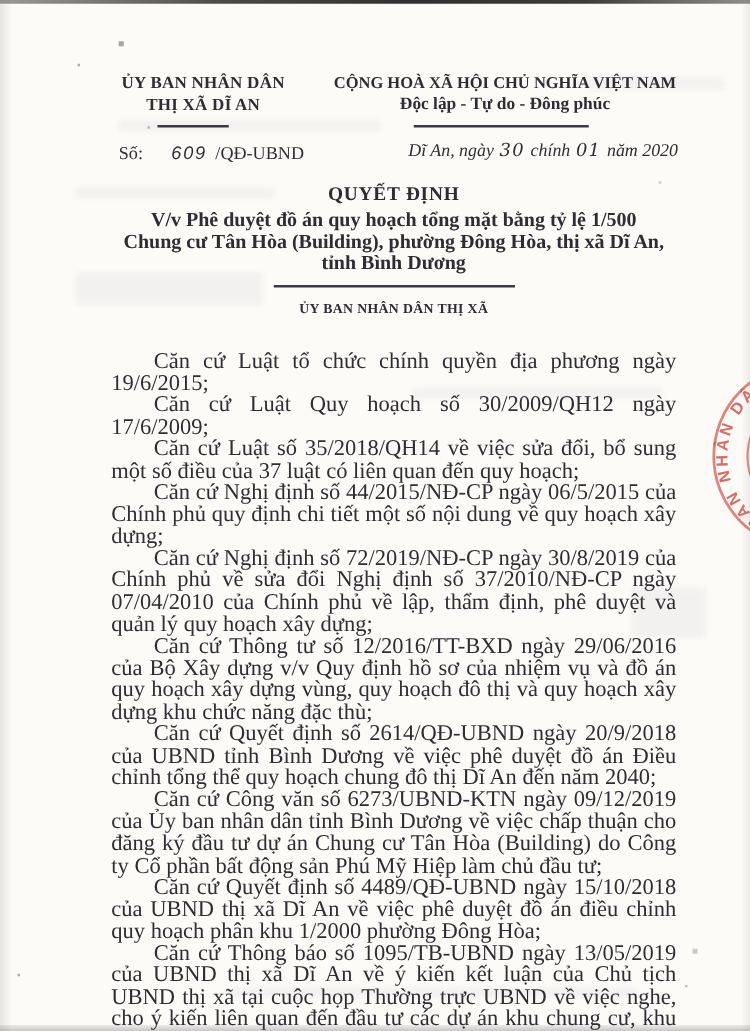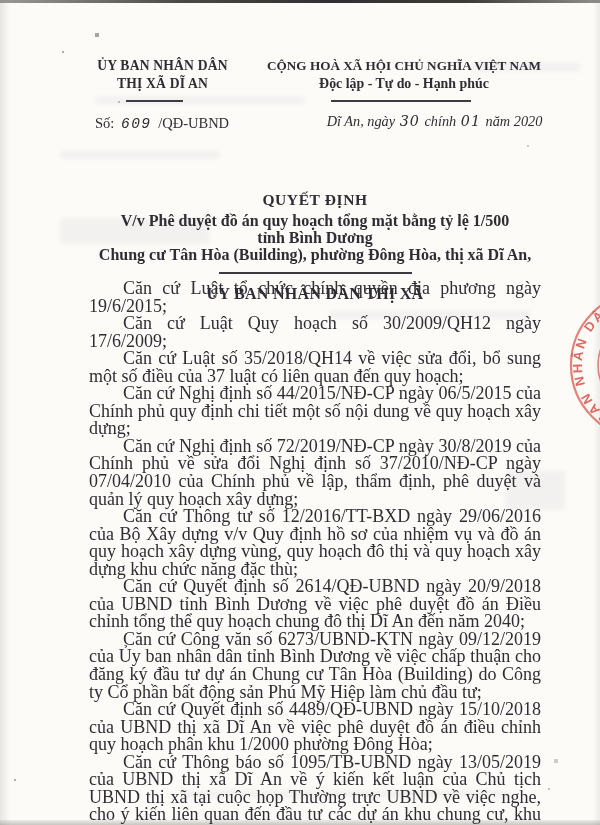--- a/index.html
+++ b/index.html
@@ -26,36 +26,36 @@
             box-shadow: 96px 34px 0 1px rgba(60,60,60,.45), 62px 51px 0 0 rgba(60,60,60,.4),
                         118px 101px 0 0 rgba(60,60,60,.3), 14px 779px 0 0 rgba(60,60,60,.4),
                         555px 760px 0 1px rgba(60,60,60,.25), 548px 788px 0 0 rgba(60,60,60,.3),
                         527px 145px 0 0 rgba(60,60,60,.25); }
 
   
   .hdr-left { position:absolute; left:60px; top:57px; width:205px; text-align:center;
               font-weight:bold; font-size:13.6px; line-height:18px; letter-spacing:.2px; }
   .hdr-left-underline { position:absolute; left:126px; top:100px; width:57px; height:2px; background:#3b3b41; }
   .so-line  { position:absolute; left:95px; top:115px; font-size:14.5px; }
-  .so-number{ font-family:Liberation Mono, monospace; font-style:italic; letter-spacing:1.5px; padding:0 3px; }
+  .so-number{ font-family:Liberation Sans, sans-serif; font-style:italic; letter-spacing:1.5px; padding:0 3px;margin-left:16px; }
 
   .hdr-right { position:absolute; left:263px; top:57px; width:282px; text-align:center; font-weight:bold; }
   .hdr-right .l1 { font-size:13.2px; line-height:18px; }
   .hdr-right .l2 { font-size:13.9px; line-height:18px; }
   .hdr-right-underline { position:absolute; left:331px; top:100px; width:140px; height:1.5px; background:#3b3b41; }
   .date-line { position:absolute; left:322px; top:113px; width:225px; text-align:center;
                font-style:italic; font-size:14.3px; }
   .hand-num { font-family:"DejaVu Serif",serif; letter-spacing:1px; padding:0 1px;margin-top:26px; }
 
   
-  .title-block { position:absolute; left:89px; top:147px; width:452px; text-align:center; font-weight:bold;margin-top:44px; }
+  .title-block { position:absolute; left:89px; top:147px; width:452px; text-align:center; font-weight:bold; }
   .title-main  { font-size:15.5px; letter-spacing:.6px; margin-bottom:3px; }
   .title-sub   { font-size:16px; line-height:17px; }
   .title-rule  { width:193px; height:1.5px; background:#3b3b41; margin:9px auto 0; }
-  .issuer      { font-size:16px; margin-top:11px; letter-spacing:.3px; }
+  .issuer      { font-size:11px; margin-top:11px; letter-spacing:.3px; }
 
   
   .body-text { position:absolute; left:89px; top:280px; width:452px;
                font-size:18px; line-height:17.55px; text-align:justify; }
   .body-text p { margin:0; text-indent:34px; }
 
   
   .stamp { position:absolute; left:520px; top:285px; width:80px; height:160px; pointer-events:none; }
 </style>
 </head>
@@ -83,36 +83,36 @@
   </div>
   <div class="hdr-left-underline"></div>
   <div class="so-line">
     <span>Số:</span>
     <span class="so-number">609</span>
     <span>/QĐ-UBND</span>
   </div>
 
   <div class="hdr-right">
     <div class="l1">CỘNG HOÀ XÃ HỘI CHỦ NGHĨA VIỆT NAM</div>
-    <div class="l2">Độc lập - Tự do - Hạnh phúc</div>
+    <div class="l2">Độc lập - Tự do - Đông phúc</div>
   </div>
   <div class="hdr-right-underline"></div>
   <div class="date-line">
     <span>Dĩ An, ngày</span>
     <span class="hand-num">30</span>
     <span>chính</span>
     <span class="hand-num">01</span>
     <span>năm 2020</span>
   </div>
 
   <div class="title-block">
     <div class="title-main">QUYẾT ĐỊNH</div>
     <div class="title-sub">V/v Phê duyệt đồ án quy hoạch tổng mặt bằng tỷ lệ 1/500</div>
+    <div class="title-sub">Chung cư Tân Hòa (Building), phường Đông Hòa, thị xã Dĩ An,</div>
     <div class="title-sub">tỉnh Bình Dương</div>
-    <div class="title-sub">Chung cư Tân Hòa (Building), phường Đông Hòa, thị xã Dĩ An,</div>
     <div class="title-rule"></div>
     <div class="issuer">ỦY BAN NHÂN DÂN THỊ XÃ</div>
   </div>
 
   <div class="body-text">
     <p>Căn cứ Luật tổ chức chính quyền địa phương ngày 19/6/2015;</p>
     <p>Căn cứ Luật Quy hoạch số 30/2009/QH12 ngày 17/6/2009;</p>
     <p>Căn cứ Luật số 35/2018/QH14 về việc sửa đổi, bổ sung một số điều của 37 luật có liên quan đến quy hoạch;</p>
     <p>Căn cứ Nghị định số 44/2015/NĐ-CP ngày 06/5/2015 của Chính phủ quy định chi tiết một số nội dung về quy hoạch xây dựng;</p>
     <p>Căn cứ Nghị định số 72/2019/NĐ-CP ngày 30/8/2019 của Chính phủ về sửa đổi Nghị định số 37/2010/NĐ-CP ngày 07/04/2010 của Chính phủ về lập, thẩm định, phê duyệt và quản lý quy hoạch xây dựng;</p>

